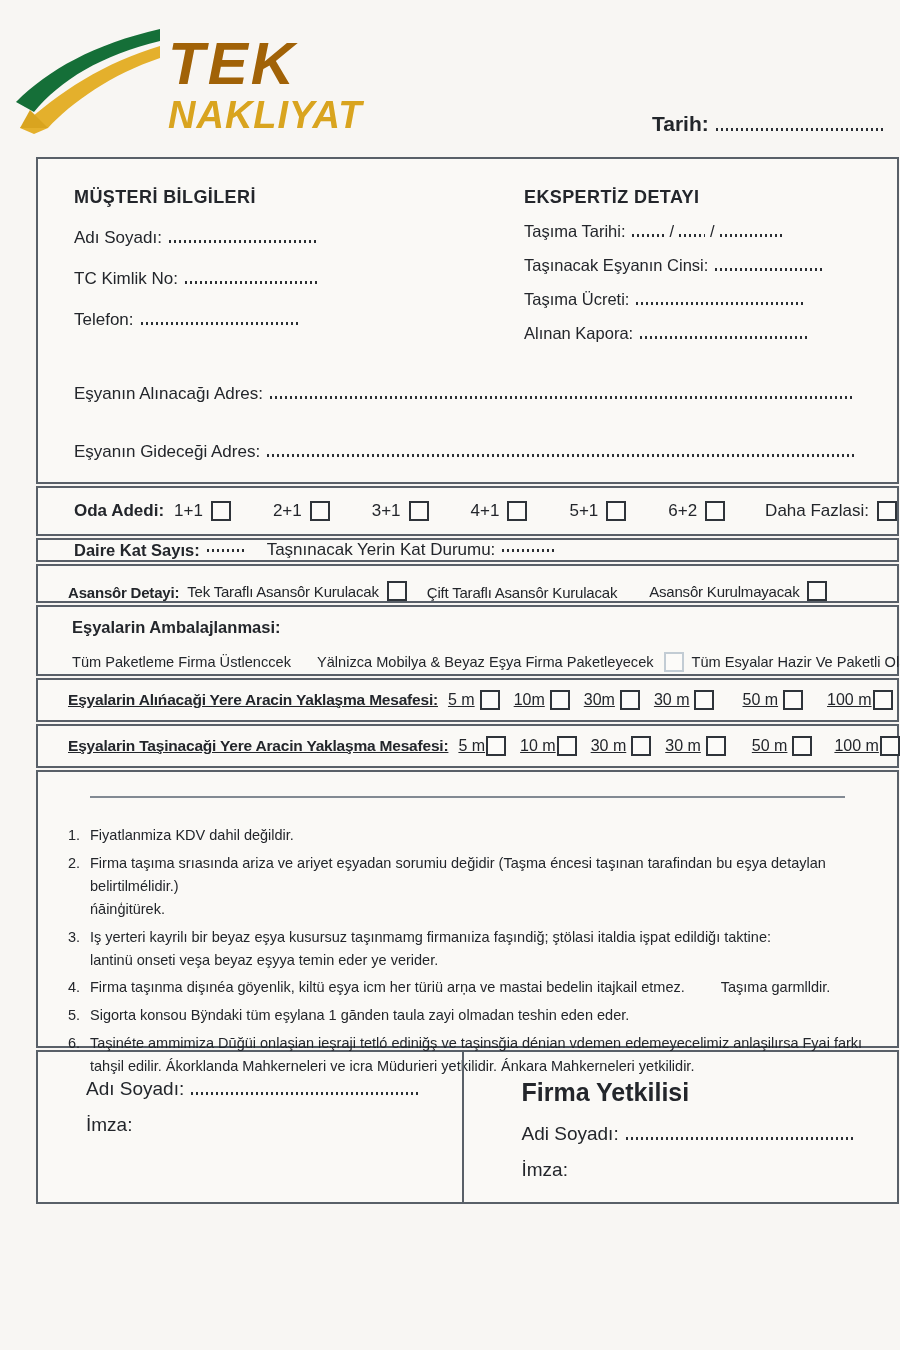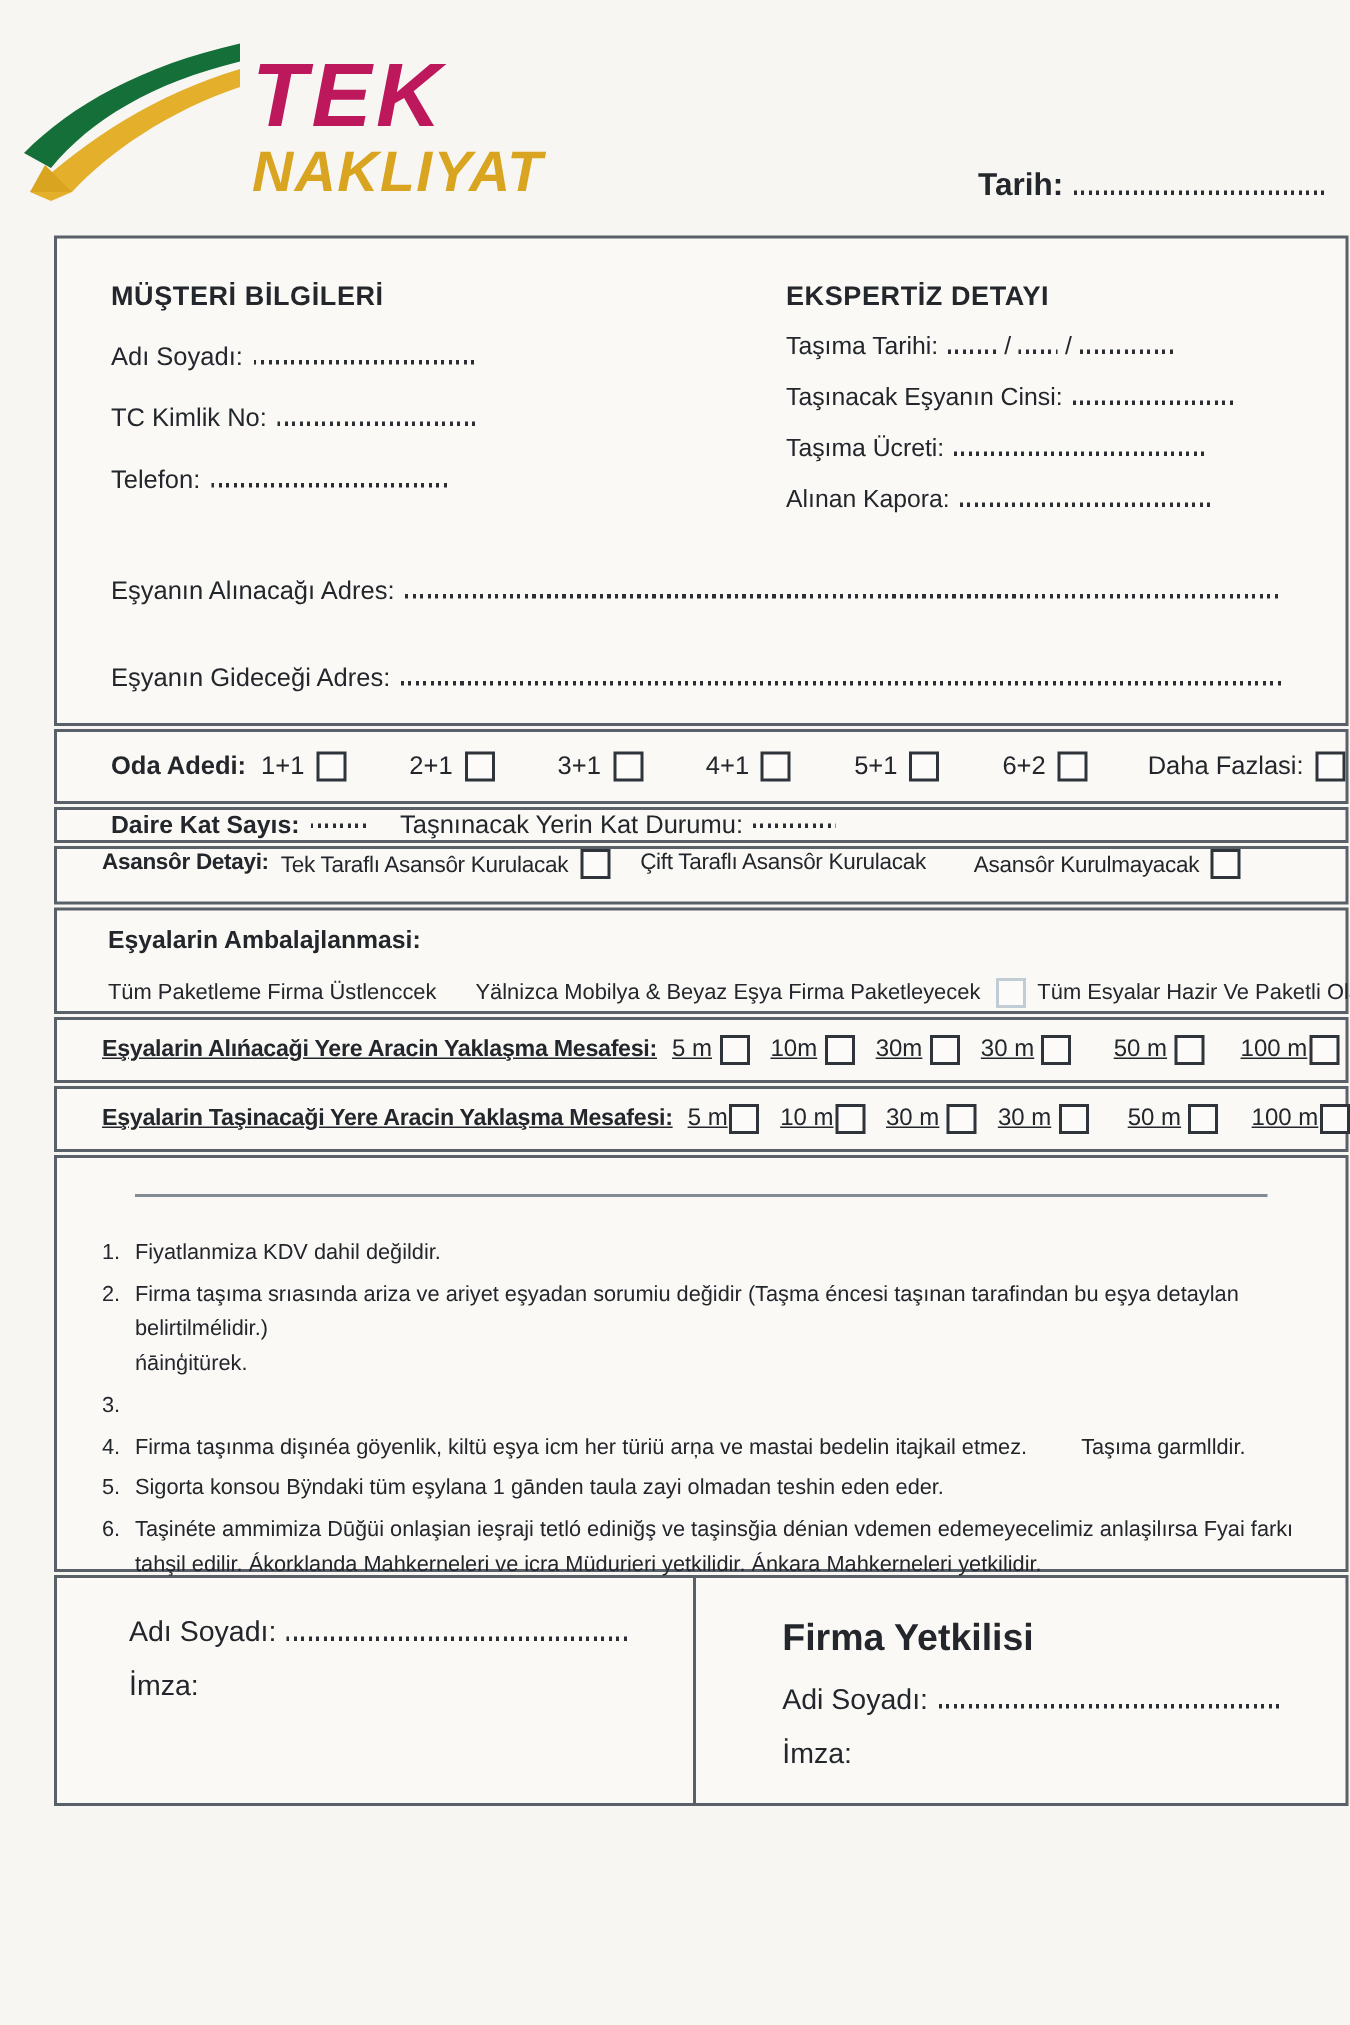--- a/index.html
+++ b/index.html
@@ -3,21 +3,21 @@
 <meta charset="utf-8">
 <style>
   html,body{margin:0;padding:0;background:#e9e7e3;}
   .page{position:relative;width:900px;height:1350px;margin:0 auto;background:#f8f6f3;
         font-family:"Liberation Sans",sans-serif;color:#23262b;overflow:hidden;}
 
   
   .logo{position:absolute;top:24px;left:10px;display:flex;align-items:flex-start;}
   .logo-swoosh{width:152px;height:110px;flex:none;}
   .logo-text{margin-left:6px;padding-top:10px;}
-  .logo-top{font-size:60px;line-height:1;font-weight:bold;font-style:italic;color:#be185d;letter-spacing:3px;}
+  .logo-top{font-size:60px;line-height:1;font-weight:bold;font-style:italic;color:#a16207;letter-spacing:3px;}
   .logo-bottom{font-size:38px;line-height:1;font-weight:bold;font-style:italic;color:#d9a41f;letter-spacing:1px;margin-top:2px;}
   .date-line{position:absolute;top:112px;left:652px;display:flex;align-items:baseline;
              font-size:21px;font-weight:bold;}
 
   
   .sheet{position:absolute;top:157px;left:36px;width:863px;}
   .box{border:2px solid #596068;background:#faf9f6;box-sizing:border-box;}
   .box + .box{margin-top:2px;}
 
   .sec-title{font-size:18px;font-weight:bold;letter-spacing:.4px;margin:0 0 20px 0;}
@@ -36,21 +36,21 @@
         background:repeating-linear-gradient(90deg,#2b2f34 0 2px,transparent 2px 5px);}
   .dots.grow{flex:1;}
 
   .sec-oda{height:50px;display:flex;align-items:center;padding:0 20px 0 36px;font-size:17px;white-space:nowrap;}
   .row-title{font-weight:bold;}
   .opt{display:flex;align-items:center;}
   .cb{width:16px;height:16px;border:2px solid #2f343a;background:#fcfbf9;flex:none;display:inline-block;}
   .cb.light{border-color:#c2ccd4;}
 
   .sec-daire{height:24px;display:flex;align-items:center;padding:0 14px 0 36px;font-size:16.5px;white-space:nowrap;}
-  .sec-asansor{height:39px;display:flex;align-items:flex-start;padding:0 14px 0 30px;font-size:15px;letter-spacing:-0.2px;white-space:nowrap;}
+  .sec-asansor{height:39px;display:flex;align-items:flex-end;padding:0 14px 0 30px;font-size:15px;letter-spacing:-0.2px;white-space:nowrap;}
 
   .sec-ambalaj{height:71px;padding:11px 8px 0 34px;}
   .amb-title{font-weight:bold;font-size:16.5px;}
   .amb-opts{display:flex;align-items:center;margin-top:15px;font-size:14.6px;white-space:nowrap;}
 
   .sec-mesafe{height:44px;display:flex;align-items:center;padding:0 10px 0 30px;white-space:nowrap;font-size:16px;text-decoration:underline;}
   .mes-title{font-weight:bold;font-size:15.5px;letter-spacing:-0.2px;margin-right:6px;}
   .mes-opt{display:flex;align-items:center;margin-left:14px;}
   .mes-opt .lbl{margin-right:5px;}
 
@@ -271,20 +271,22 @@
           <span class="t-num">1.</span>
           <span class="t-text">Fiyatlanmiza KDV dahil değildir.</span>
         </div>
         <div class="term">
           <span class="t-num">2.</span>
           <span class="t-text">Firma taşıma srıasında ariza ve ariyet eşyadan sorumiu değidir (Taşma éncesi taşınan tarafindan bu eşya detaylan belirtilmélidir.)
 ńāinģitürek.</span>
         </div>
         <div class="term">
           <span class="t-num">3.</span>
+          <span class="t-text">Iş yerteri kayrilı bir beyaz eşya kusursuz taşınmamg firmanıiza faşındiğ; ştölasi italdia işpat edildiğı taktine:
+lantinü onseti veşa beyaz eşyya temin eder ye verider.</span>
         </div>
         <div class="term">
           <span class="t-num">4.</span>
           <span class="t-text">Firma taşınma dişınéa göyenlik, kiltü eşya icm her türiü arņa ve mastai bedelin itajkail etmez.         Taşıma garmlldir.</span>
         </div>
         <div class="term">
           <span class="t-num">5.</span>
           <span class="t-text">Sigorta konsou Bÿndaki tüm eşylana 1 gānden taula zayi olmadan teshin eden eder.</span>
         </div>
         <div class="term">

